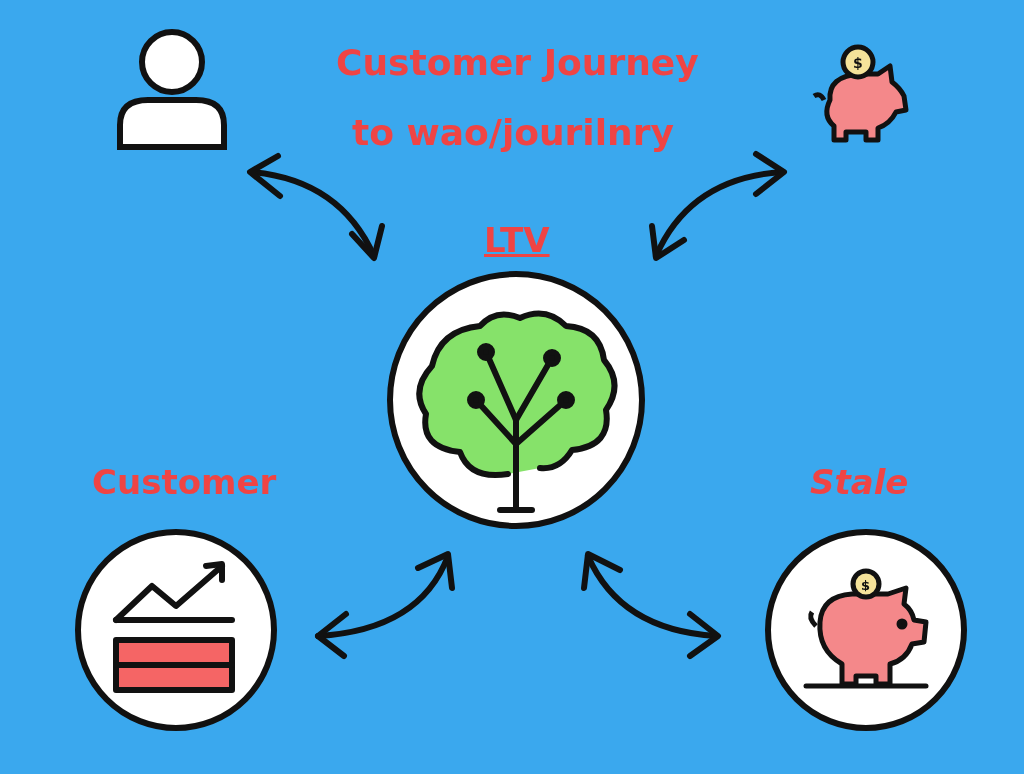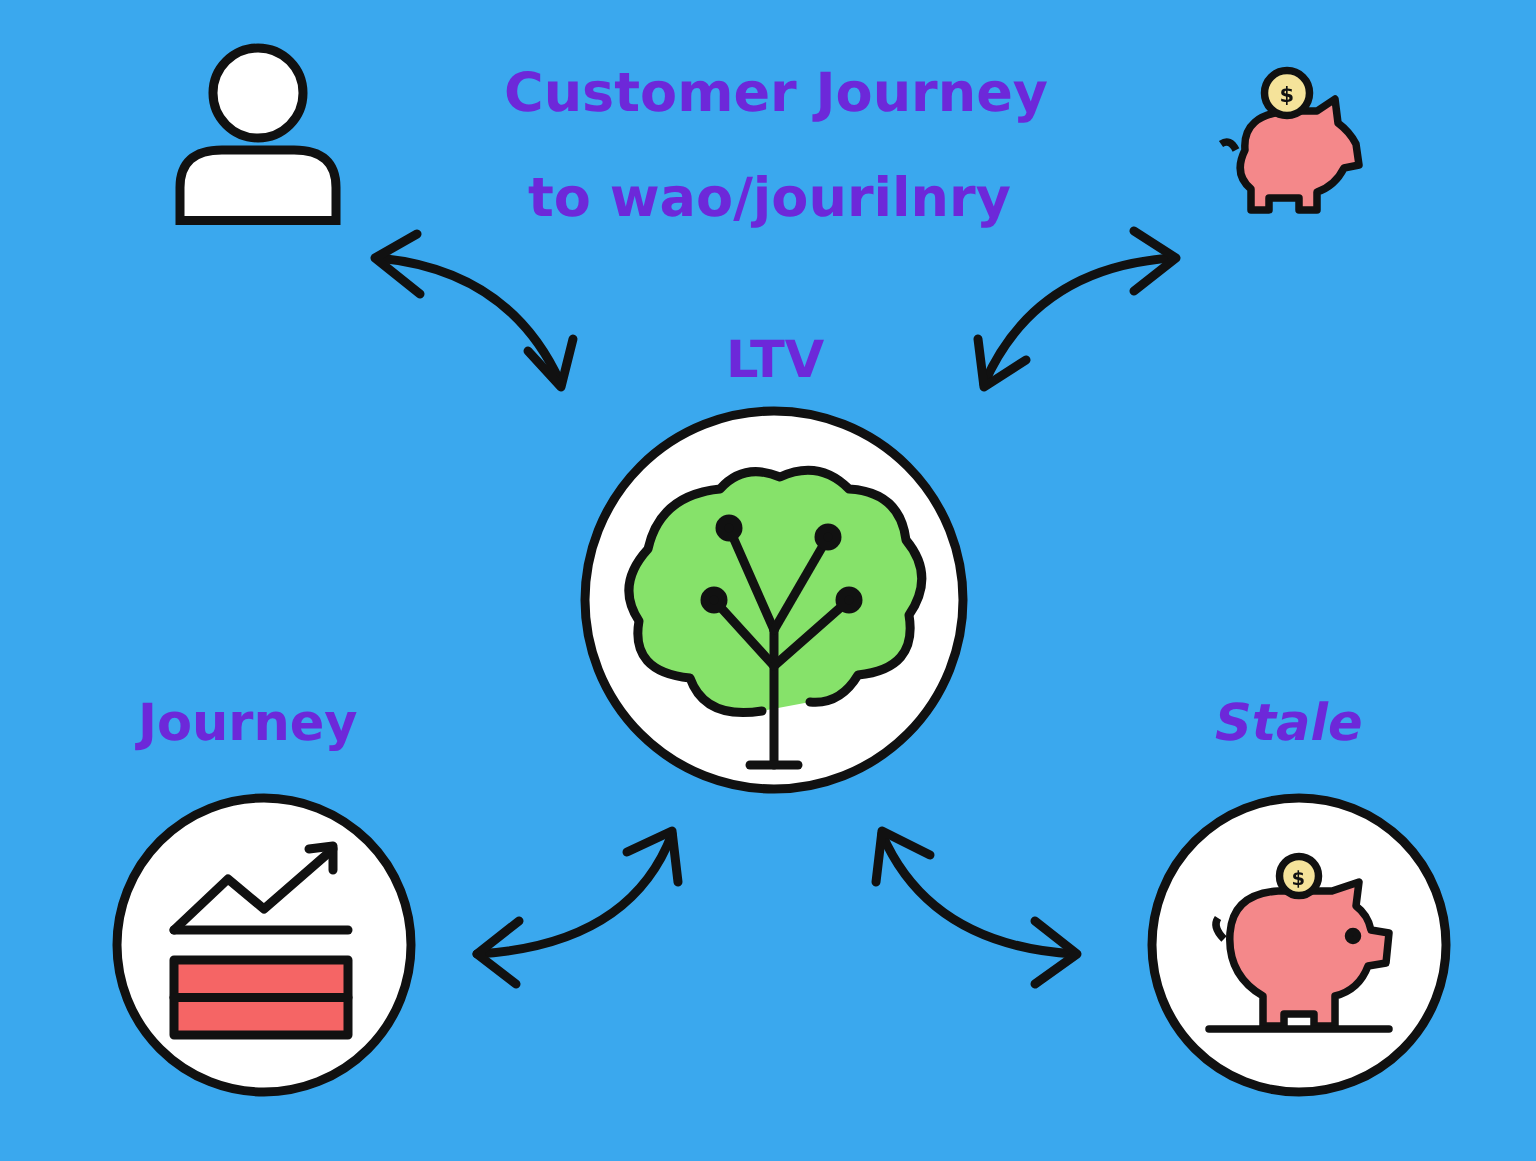--- a/index.html
+++ b/index.html
@@ -1,21 +1,21 @@
 <!DOCTYPE html>
 <html><head>
 <meta charset="utf-8">
 <style>
   html, body { margin:0; padding:0; }
   body { width:1024px; height:774px; overflow:hidden; position:relative; font-family:"DejaVu Sans", sans-serif; }
   #canvas { position:absolute; left:0; top:0; width:1024px; height:774px; }
-  .lbl { position:absolute; color:#6d28d9; font-weight:bold; white-space:nowrap; }
+  .lbl { position:absolute; color:#ef4444; font-weight:bold; white-space:nowrap; }
   #title1 { left:336px; top:42px; font-size:36px; }
   #title2 { left:352px; top:112px; font-size:36px; }
-  #ltv { left:484px; top:220px; font-size:34px; }
+  #ltv { left:484px; top:220px; font-size:34px;text-decoration:underline; }
   #rev { left:92px; top:462px; font-size:34px; }
   #stale { left:810px; top:462px; font-size:34px;font-style:italic; }
 </style>
 </head>
 <body>
 
 <svg id="canvas" viewBox="0 0 1024 774" xmlns="http://www.w3.org/2000/svg">
   <rect x="0" y="0" width="1024" height="774" fill="#3aa8ee"></rect>
 
   <g stroke="#111" stroke-width="6" fill="#fff">
@@ -88,14 +88,14 @@
       <circle cx="866" cy="584" r="13" fill="#f5e39a"></circle>
       <text x="861" y="590" font-size="13" fill="#111" stroke="none" font-weight="bold">$</text>
       <line x1="806" y1="686" x2="926" y2="686" stroke-linecap="round"></line>
     </g>
   </g>
 </svg>
 
 <div class="lbl" id="title1">Customer Journey</div>
 <div class="lbl" id="title2">to wao/jourilnry</div>
 <div class="lbl" id="ltv">LTV</div>
-<div class="lbl" id="rev">Journey</div>
+<div class="lbl" id="rev">Customer</div>
 <div class="lbl" id="stale">Stale</div>
 
 </body></html>

